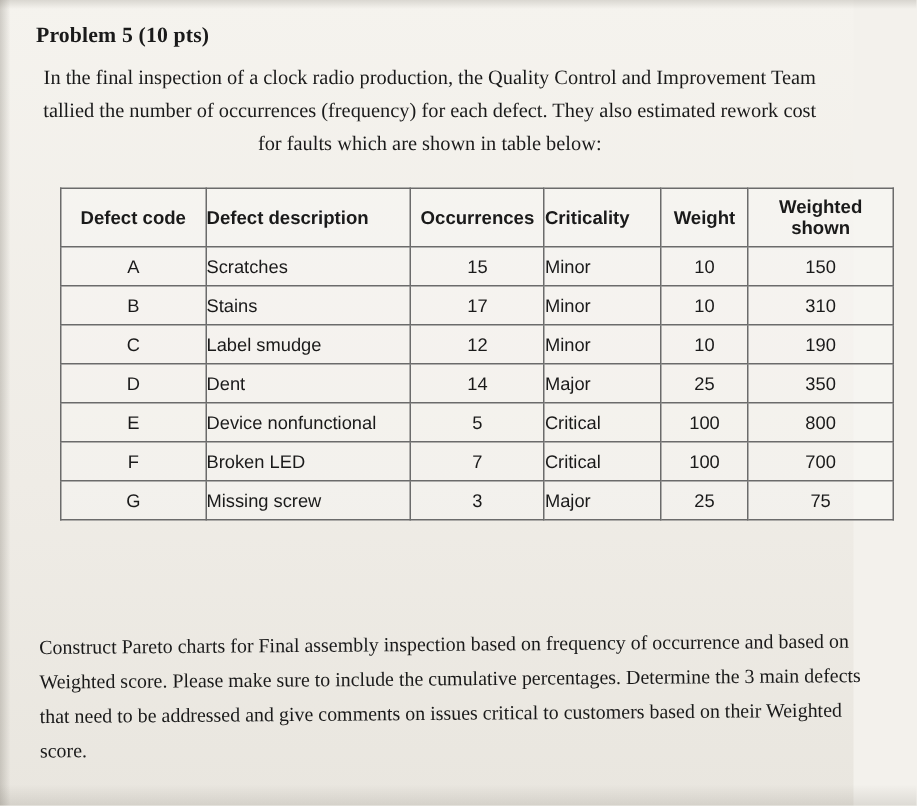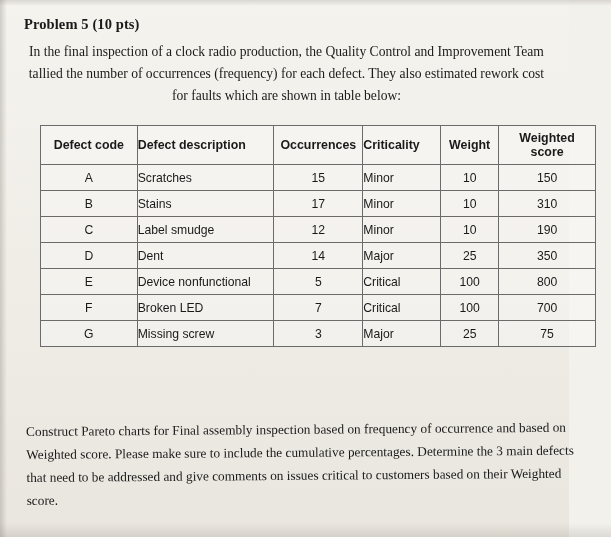--- a/index.html
+++ b/index.html
@@ -128,21 +128,21 @@
           <col class="c4">
           <col class="c5">
       </colgroup>
       <thead>
         <tr>
           <th>Defect code</th>
           <th class="left">Defect description</th>
           <th>Occurrences</th>
           <th class="left">Criticality</th>
           <th>Weight</th>
-          <th>Weighted score</th>
+          <th>Weighted shown</th>
         </tr>
       </thead>
       <tbody>
         <tr>
           <td class="center">A</td>
           <td class="left">Scratches</td>
           <td class="center">15</td>
           <td class="left">Minor</td>
           <td class="center">10</td>
           <td class="center">150</td>

